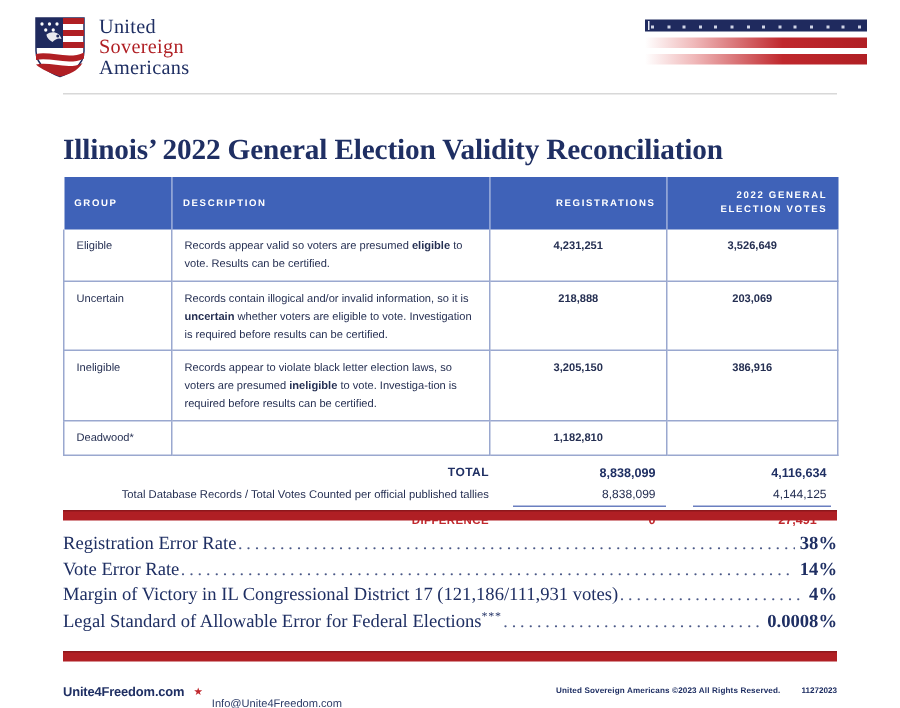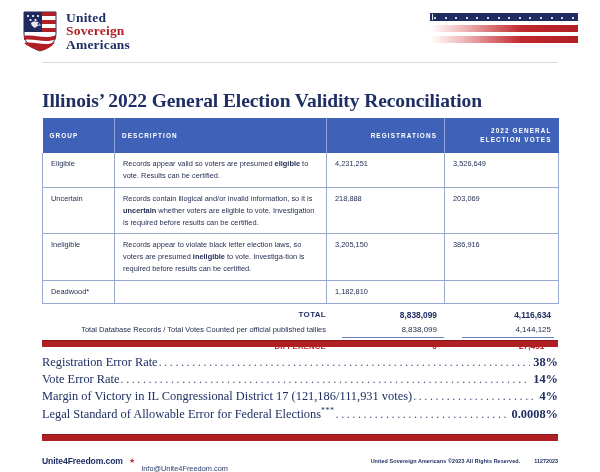--- a/index.html
+++ b/index.html
@@ -24,21 +24,21 @@
     position: absolute; left: 22px; top: 10px;
     display: flex; align-items: center; gap: 8px;
   }
   .shield { width: 36px; height: 42px; display: block; }
   .brand-text {
     display: flex; flex-direction: column;
     line-height: 1.0;
   }
   .brand-text span {
     font-family: "Liberation Serif", serif;
-    font-weight: bold;
+    font-weight: normal;
     font-size: 13.5px;
     letter-spacing: 0.2px;
   }
   .bt-united { color: #1f2f63; }
   .bt-sovereign { color: #b01f24; }
   .bt-americans { color: #1f2f63; }
 
   .flagmark {
     position: absolute; right: 22px; top: 13px;
     width: 148px; height: 32px;
@@ -104,22 +104,22 @@
     border-top: none;
     padding: 5px 8px;
     font-size: 7.4px;
     color: #252f52;
     vertical-align: top;
     line-height: 1.62;
   }
   td.grp { font-size: 7.6px; }
   td.desc b { font-weight: bold; }
   td.num {
-    text-align: left;
-    font-weight: normal;
+    text-align: center;
+    font-weight: bold;
     font-size: 8.4px;
     color: #1f2f63;
     vertical-align: middle;
   }
   .col-grp { width: 72px; }
   .col-desc { width: 212px; }
   .col-reg { width: 118px; }
   .col-vot { width: 114px; }
 
   

